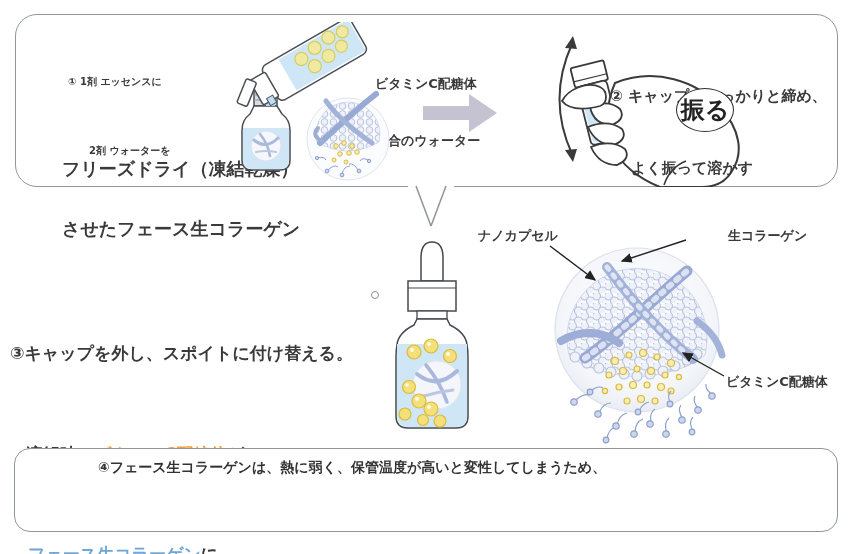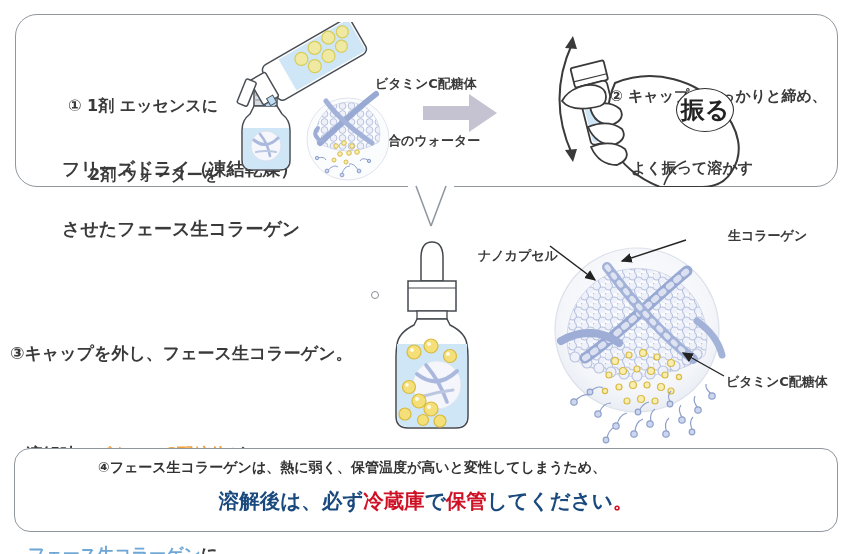--- a/index.html
+++ b/index.html
@@ -3,35 +3,35 @@
 <meta charset="utf-8">
 <style>
   html,body{margin:0;padding:0;background:#fff;}
   #stage{position:relative;width:850px;height:554px;background:#fff;overflow:hidden;
          font-family:"DejaVu Sans",sans-serif;color:#3a3a3a;}
   .abs{position:absolute;}
   .box{position:absolute;border:1.6px solid #8f969d;background:#fff;box-sizing:border-box;}
   #top-box{left:15px;top:14px;width:823px;height:173px;border-radius:22px;}
   #bottom-box{left:14px;top:448px;width:824px;height:84px;border-radius:16px;}
   .jp{font-weight:bold;white-space:pre;}
-  #step1-text{left:68px;top:48px;font-size:16px;line-height:23px;}
+  #step1-text{left:68px;top:24px;font-size:10px;line-height:23px;}
   #step1-caption{left:62px;top:119px;font-size:18px;line-height:20px;}
   #water-label{left:375px;top:36px;font-size:13px;line-height:19px;}
   #step2-text{left:610px;top:36px;font-size:15px;line-height:24px;}
   .ind{padding-left:21px;}
   #shake-oval{left:676px;top:88px;width:56px;height:42px;border:1.7px solid #2c2c2c;
               border-radius:50%;display:flex;align-items:center;justify-content:center;
               font-size:24px;font-weight:bold;color:#222;background:#fff;}
   #step3-text{left:10px;top:270px;font-size:17px;line-height:33.5px;}
   .orange{color:#f2a13c;}
   .lblue{color:#6fa7d6;}
   .navy{color:#1a4a7d;}
   .red{color:#cf1126;}
   .cap-label{font-size:13px;font-weight:bold;color:#3a3a3a;white-space:pre;}
-  #nano-label{left:478px;top:227px;margin-top:20px;}
+  #nano-label{left:478px;top:227px;}
   #collagen-label{left:728px;top:227px;}
   #vitamin-label{left:726px;top:373px;}
   #s4-line1{left:14px;top:459px;width:676px;text-align:center;font-size:14px;font-weight:bold;color:#333;}
   #s4-line2{left:14px;top:487px;width:824px;text-align:center;font-size:20.5px;font-weight:bold;}
   #tiny-bubble{left:371px;top:291px;width:6px;height:6px;border:1px solid #8a8f96;border-radius:50%;}
   svg{display:block;}
 </style>
 </head>
 <body>
 
@@ -161,21 +161,21 @@
   <div class="abs jp" id="step2-text">
     <div>② キャップをしっかりと締め、</div>
     <div class="ind">よく振って溶かす</div>
   </div>
 
   <div class="abs" id="shake-oval">
     <span>振る</span>
   </div>
 
   <div class="abs jp" id="step3-text">
-    <div>③キャップを外し、フェース生コラーゲン。</div>
+    <div>③キャップを外し、スポイトに付け替える。</div>
     <div style="padding-left:16px;"><span>溶解時に</span><span class="orange">ビタミンC配糖体</span><span>が</span></div>
     <div style="padding-left:18px;"><span class="lblue">フェース生コラーゲン</span><span>に</span></div>
     
   </div>
 
   <div class="abs" id="tiny-bubble"></div>
 
   <svg class="abs" style="left:390px;top:230px;" width="84" height="202" viewBox="0 0 84 202">
     <path d="M31,51 L31,28 Q31,12 42,12 Q53,12 53,28 L53,51 Z" fill="#ffffff" stroke="#44484e" stroke-width="1.5"></path>
     <rect x="18" y="51" width="48" height="30" fill="#ffffff" stroke="#44484e" stroke-width="1.5"></rect>
@@ -311,15 +311,14 @@
     <line x1="256" y1="22" x2="192" y2="43" stroke="#222" stroke-width="1.4" marker-end="url(#arr)"></line>
     <line x1="294" y1="158" x2="253" y2="135" stroke="#222" stroke-width="1.4" marker-end="url(#arr)"></line>
   </svg>
 
   <div class="abs cap-label" id="nano-label">ナノカプセル</div>
   <div class="abs cap-label" id="collagen-label">生コラーゲン</div>
   <div class="abs cap-label" id="vitamin-label">ビタミンC配糖体</div>
 
   <div id="bottom-box" class="box"></div>
   <div class="abs jp" id="s4-line1">④フェース生コラーゲンは、熱に弱く、保管温度が高いと変性してしまうため、</div>
-  <div class="abs jp" id="s4-line2"><span class="navy">溶解後は、必ず</span><span class="red">冷蔵庫</span><span class="navy">で</span><span class="red">保管</span><span class="navy">してください</span><span class="red">。</span></div>
 
 </div>
 
 </body></html>

